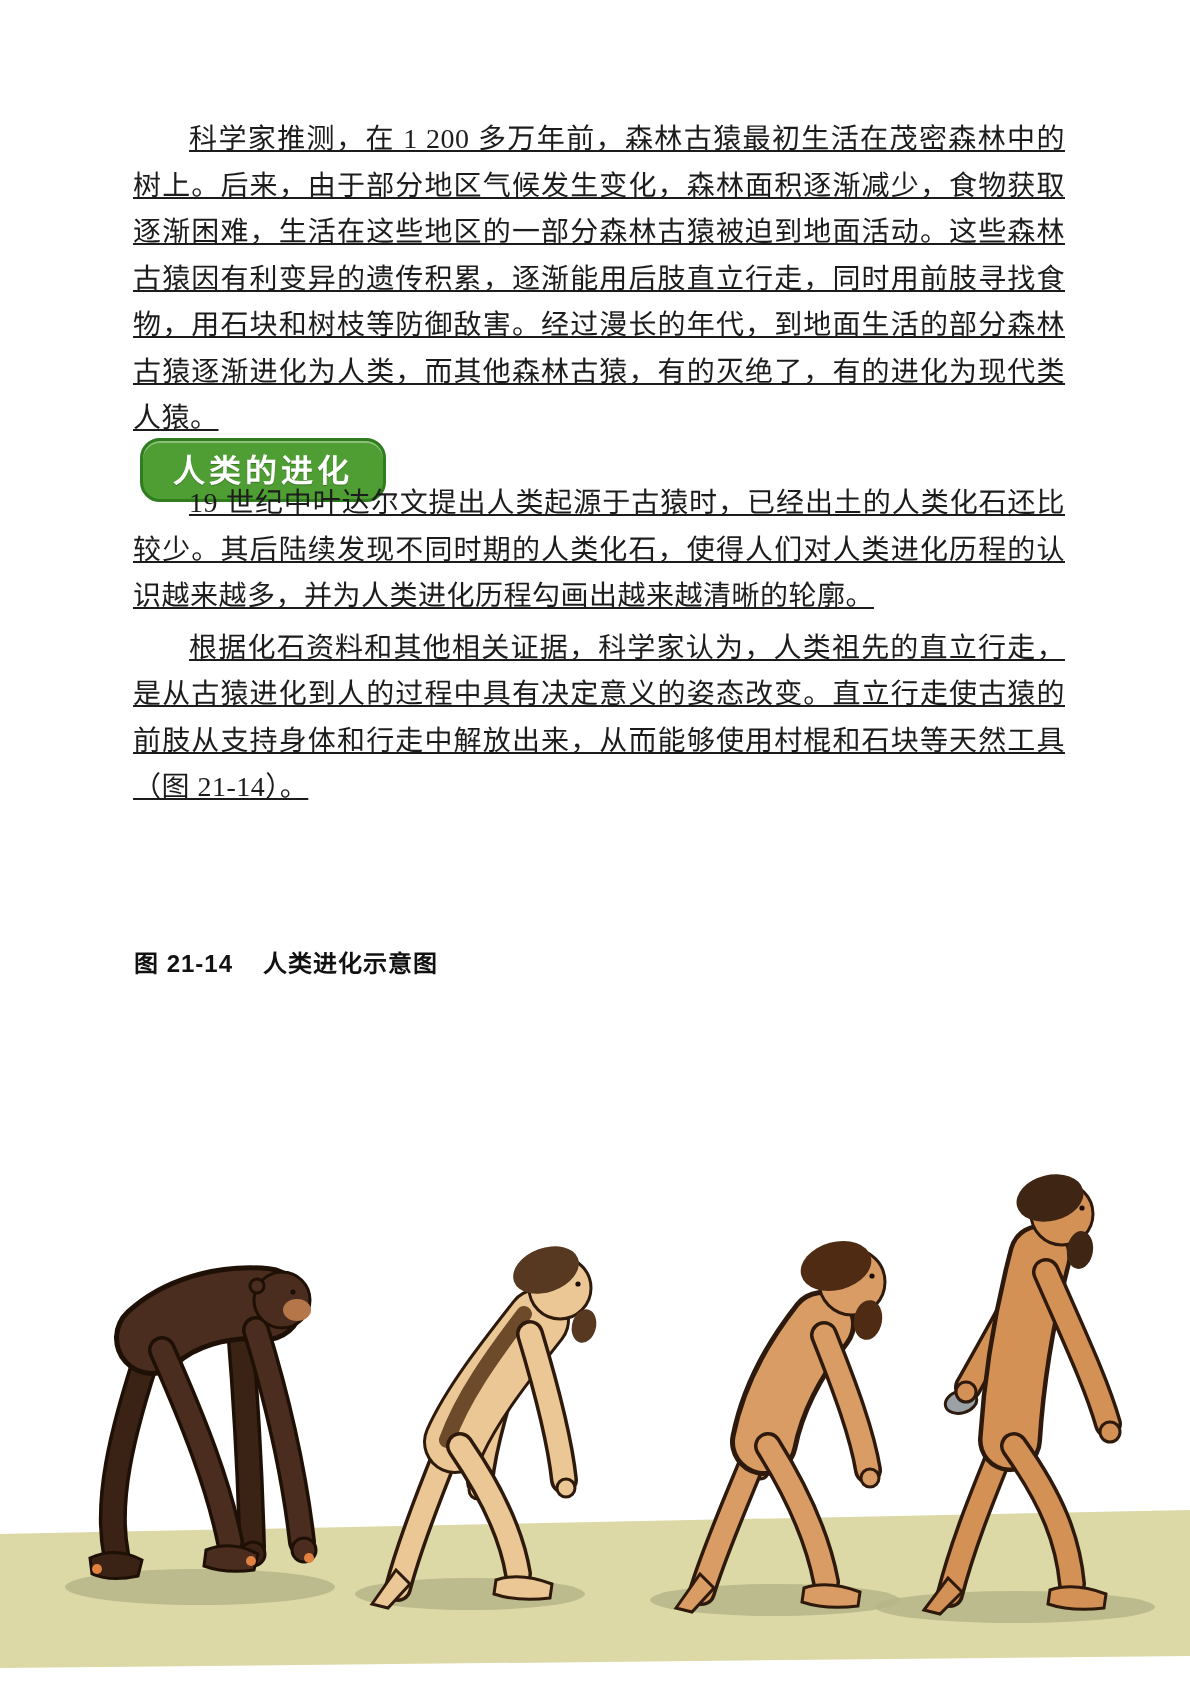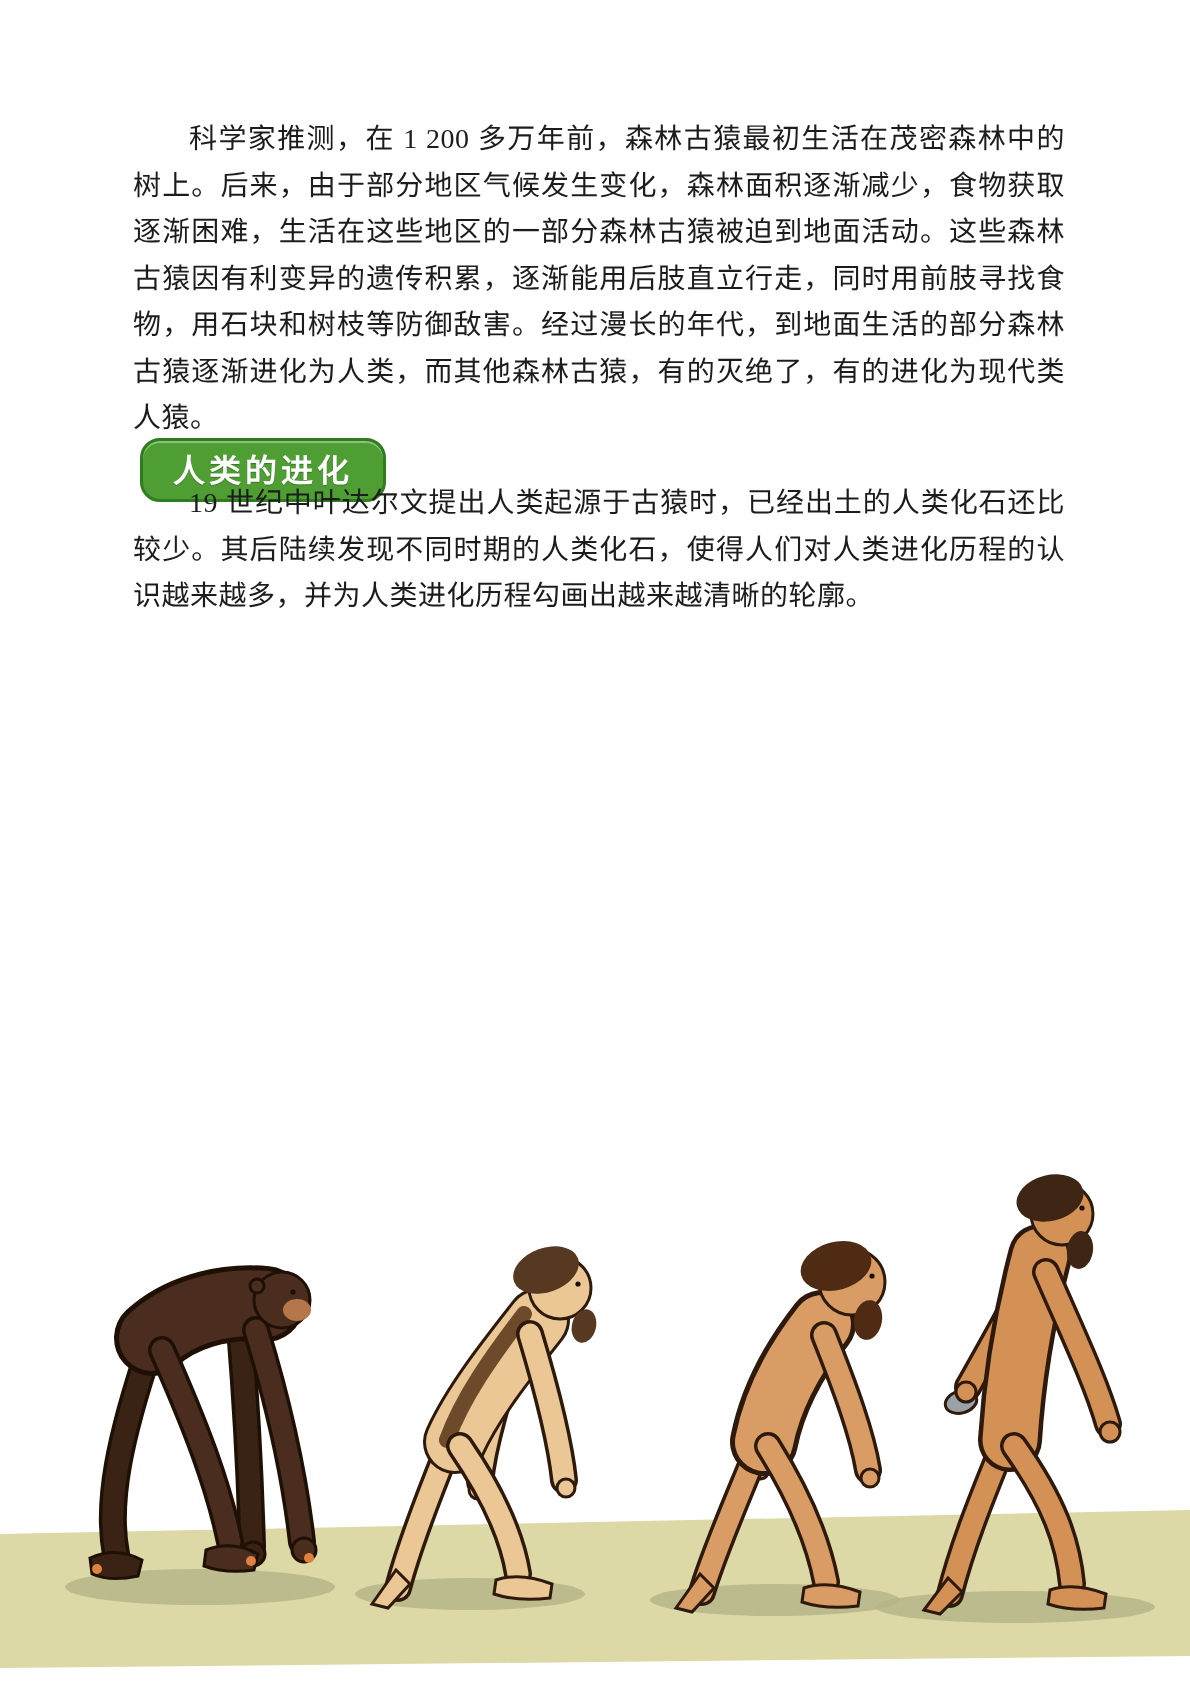--- a/index.html
+++ b/index.html
@@ -10,20 +10,21 @@
     overflow:hidden;
     font-family:"Liberation Serif","DejaVu Serif",serif;
     color:var(--text_color,#1c1c1c);
   }
   
   .bodytext{
     position:absolute;left:133px;width:932px;
     font-size:28px;line-height:46.5px;
     text-align:justify;
     letter-spacing:0.5px;
+    text-decoration:underline;
   }
   .bodytext p{margin:0;text-indent:2em;}
   #para1{top:116px;}
   #textblock2{top:480px;}
   #textblock2 p + p{margin-top:5px;}
   
   .badge{
     position:absolute;left:140px;top:438px;
     background:var(--badge_green,#4f9e33);
     border:3px solid var(--badge_border,#2f7d1f);
@@ -86,22 +87,26 @@
   <div class="bodytext" id="para1">
     <p>科学家推测，在 1 200 多万年前，森林古猿最初生活在茂密森林中的树上。后来，由于部分地区气候发生变化，森林面积逐渐减少，食物获取逐渐困难，生活在这些地区的一部分森林古猿被迫到地面活动。这些森林古猿因有利变异的遗传积累，逐渐能用后肢直立行走，同时用前肢寻找食物，用石块和树枝等防御敌害。经过漫长的年代，到地面生活的部分森林古猿逐渐进化为人类，而其他森林古猿，有的灭绝了，有的进化为现代类人猿。</p>
   </div>
 
   <div class="badge">
     <span>人类的进化</span>
   </div>
 
   <div class="bodytext" id="textblock2">
     <p>19 世纪中叶达尔文提出人类起源于古猿时，已经出土的人类化石还比较少。其后陆续发现不同时期的人类化石，使得人们对人类进化历程的认识越来越多，并为人类进化历程勾画出越来越清晰的轮廓。</p>
-  </div>
-
+    <p>根据化石资料和其他相关证据，科学家认为，人类祖先的直立行走，是从古猿进化到人的过程中具有决定意义的姿态改变。直立行走使古猿的前肢从支持身体和行走中解放出来，从而能够使用村棍和石块等天然工具（图 21-14）。</p>
+  </div>
+
+  <div class="caption">
+    <span class="capnum">图 21-14</span><span class="captitle">人类进化示意图</span>
+  </div>
 
   <svg class="figure-art" viewBox="0 0 1190 640" aria-hidden="true">
 
     <polygon class="ground" points="0,492 1190,468 1190,614 0,626"></polygon>
 
     <g>
       <ellipse class="shadow" cx="200" cy="545" rx="135" ry="18"></ellipse>
       <ellipse class="shadow" cx="470" cy="552" rx="115" ry="16"></ellipse>
       <ellipse class="shadow" cx="775" cy="558" rx="125" ry="16"></ellipse>
       <ellipse class="shadow" cx="1015" cy="565" rx="140" ry="16"></ellipse>

